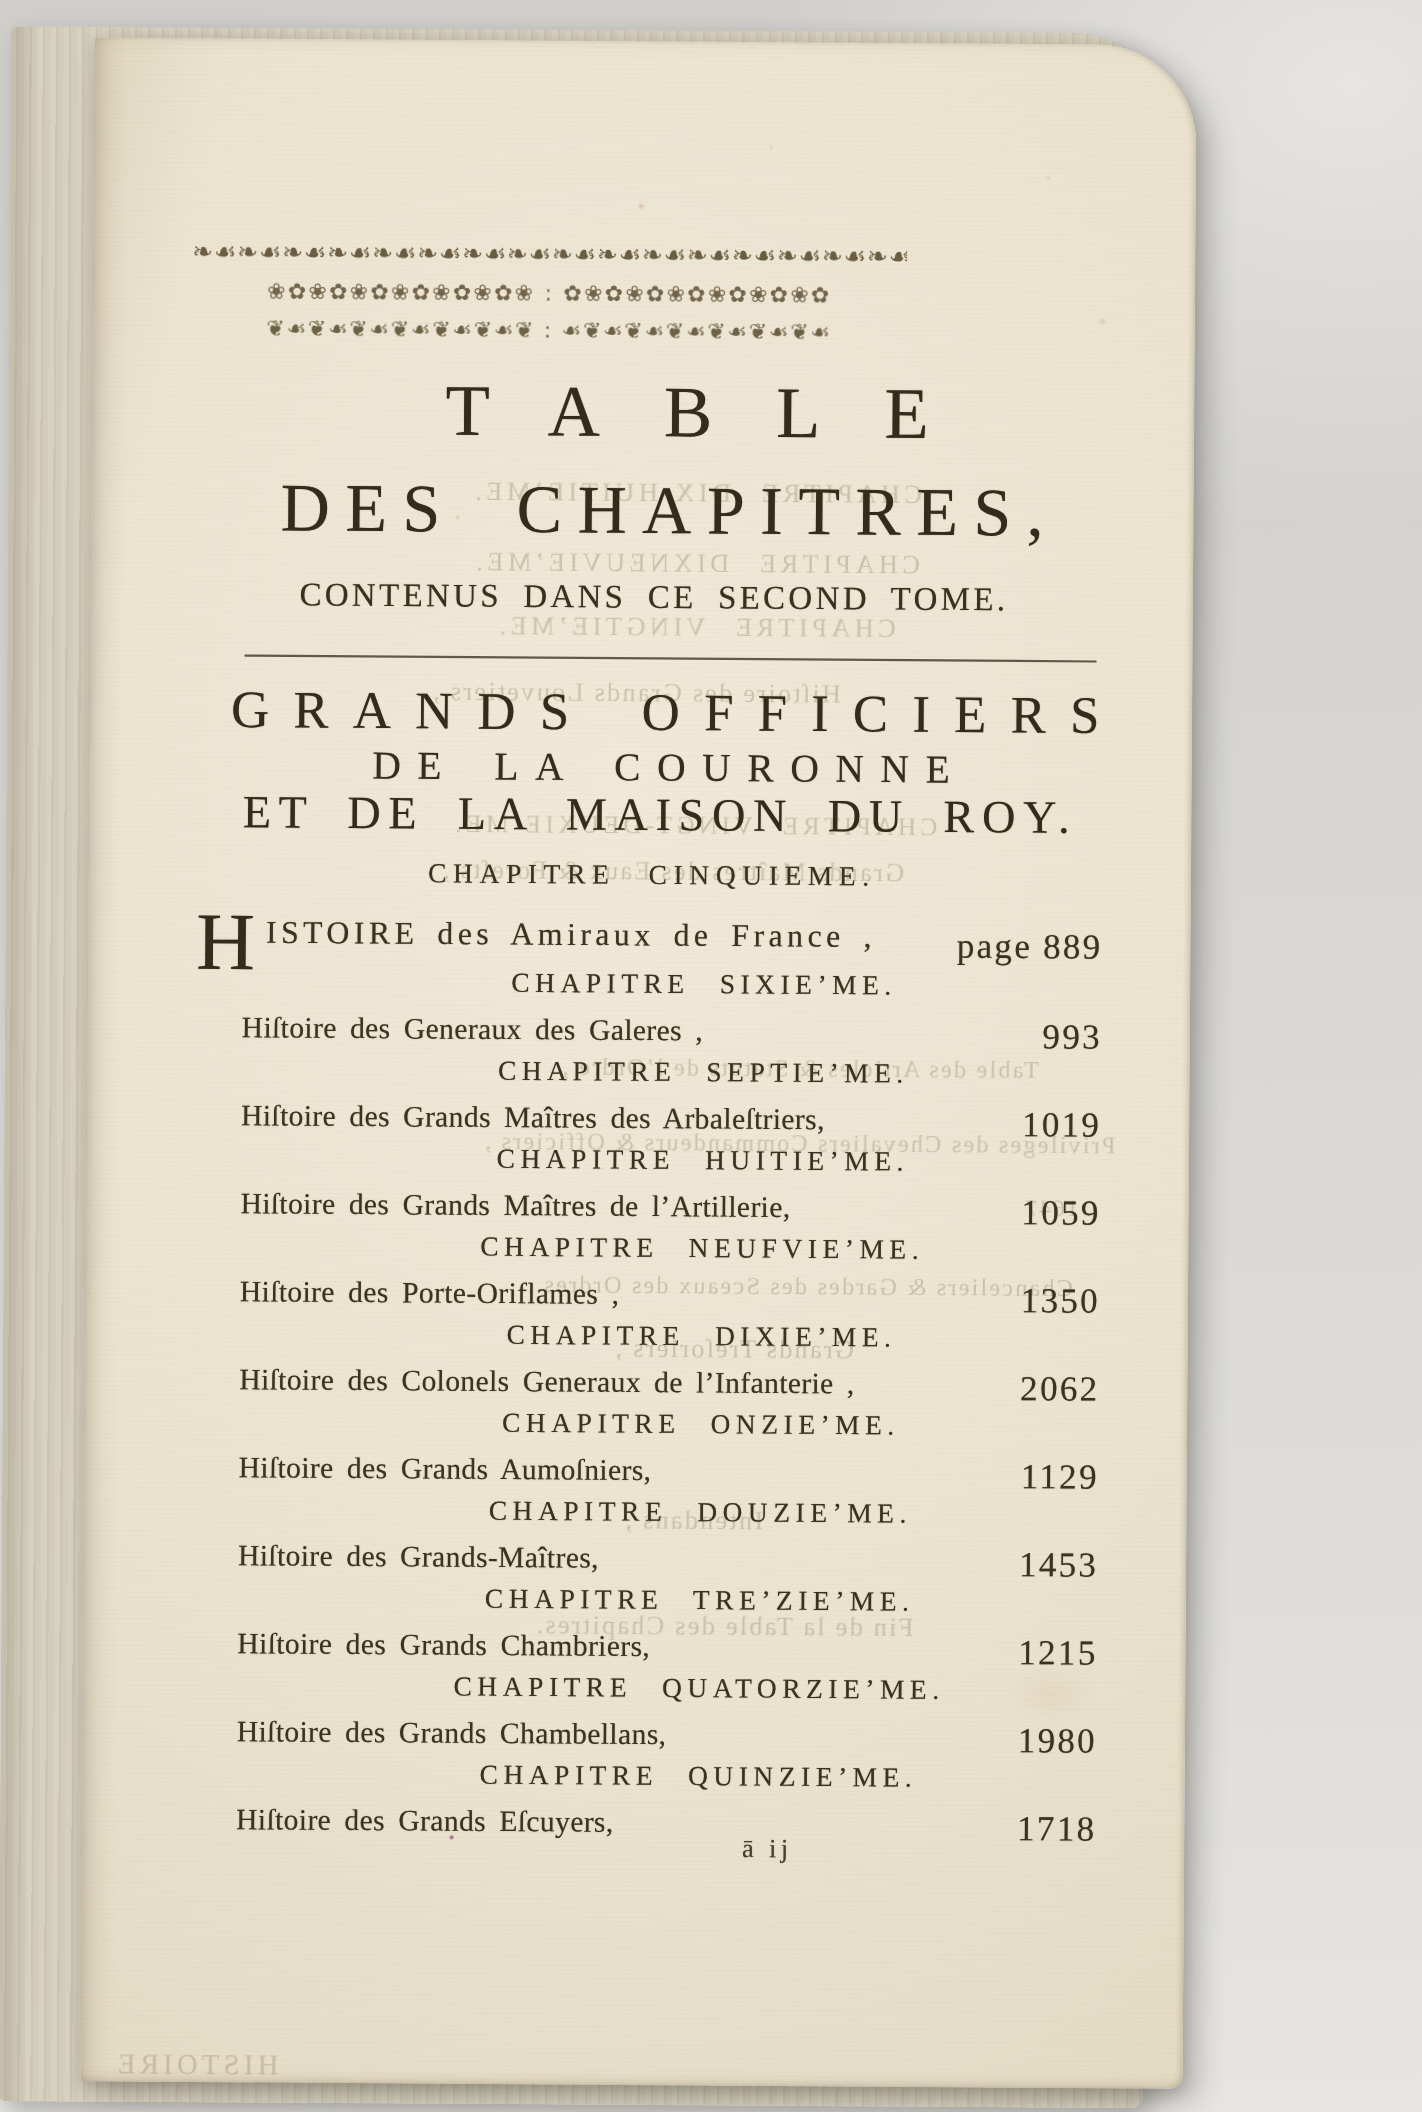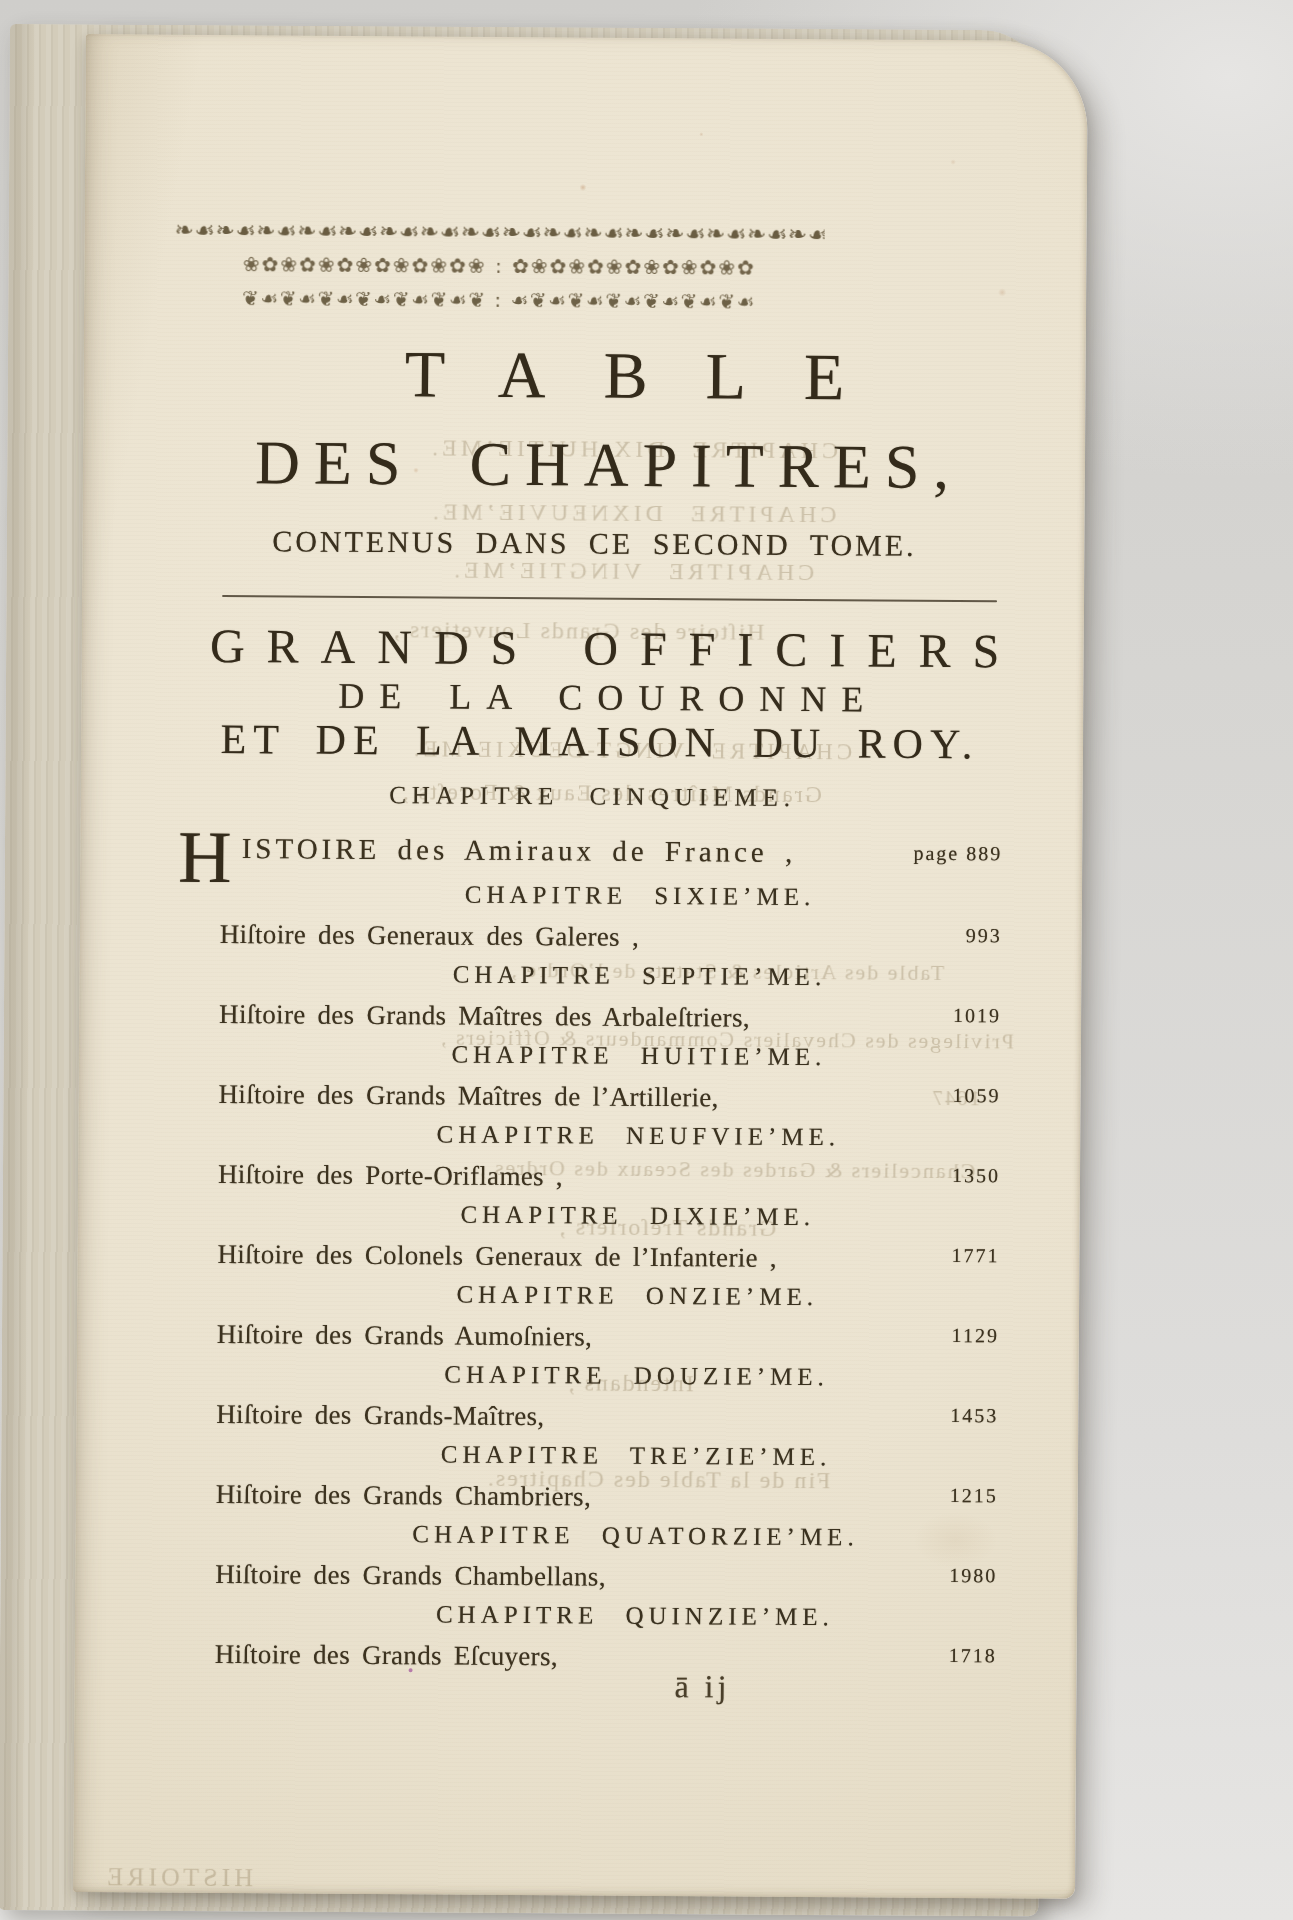--- a/index.html
+++ b/index.html
@@ -70,28 +70,28 @@
   .t-contenus{top:489px;font-size:30px;letter-spacing:3px;word-spacing:9px;color:#3a301e;}
   .rule{position:absolute;left:140px;top:560px;width:775px;height:2px;background:rgba(62,52,36,.8);border-radius:1px;}
   .t-grands  {top:583px;font-size:48px;letter-spacing:22px;word-spacing:10px;padding-left:22px;color:#342b1b;}
   .t-couronne{top:639px;font-size:36px;letter-spacing:15px;word-spacing:9px;padding-left:15px;color:#362d1d;}
   .t-maison  {top:680px;font-size:42px;letter-spacing:7px;word-spacing:13px;padding-left:7px;color:#342b1b;}
   .t-chap5   {top:745px;font-size:25px;letter-spacing:6px;word-spacing:18px;color:#3a311f;}
   
   .toc{position:absolute;left:140px;top:794px;width:790px;font-size:27px;}
   .row{display:flex;justify-content:space-between;align-items:flex-start;height:40px;white-space:nowrap;}
   .row .t{letter-spacing:.3px;word-spacing:5px;}
-  .row .n{font-size:20px;letter-spacing:2px;padding-right:8px;margin-left:20px;}
+  .row .n{font-size:32px;letter-spacing:2px;padding-right:8px;margin-left:20px;}
   .chap{height:40px;text-align:center;text-indent:50px;font-size:25px;letter-spacing:5px;word-spacing:16px;color:#3a311f;white-space:nowrap;}
   .first{height:50px;}
   .first .lead{display:flex;align-items:flex-start;}
   .dropcap{font-size:74px;line-height:.82;margin:-2px 10px 0 -42px;color:#342b1b;}
   .smallcaps{font-size:29px;letter-spacing:4px;word-spacing:6px;padding-top:3px;}
   .first .n{padding-top:8px;}
-  .signature{position:absolute;left:600px;top:1630px;font-size:32px;letter-spacing:4px;color:#4a3f2a;}
+  .signature{position:absolute;left:600px;top:1630px;font-size:24px;letter-spacing:4px;color:#4a3f2a;}
   .speck{position:absolute;left:334px;top:1632px;width:4px;height:4px;border-radius:50%;background:rgba(140,40,140,.55);}
 </style>
 </head>
 <body>
 
 <div class="under-leaf"></div>
 
 <div class="page">
 
   <div class="ghost caps ctr" style="top:398px;left:240px;width:620px;font-size:24px;">CHAPITRE DIX-HUITIE’ME.</div>
@@ -156,21 +156,21 @@
 
     <div class="chap">CHAPITRE NEUFVIE’ME.</div>
     <div class="row">
       <span class="t">Hiſtoire des Porte-Oriflames ,</span>
       <span class="n">1350</span>
     </div>
 
     <div class="chap">CHAPITRE DIXIE’ME.</div>
     <div class="row">
       <span class="t">Hiſtoire des Colonels Generaux de l’Infanterie ,</span>
-      <span class="n">1771</span>
+      <span class="n">2062</span>
     </div>
 
     <div class="chap">CHAPITRE ONZIE’ME.</div>
     <div class="row">
       <span class="t">Hiſtoire des Grands Aumoſniers,</span>
       <span class="n">1129</span>
     </div>
 
     <div class="chap">CHAPITRE DOUZIE’ME.</div>
     <div class="row">

